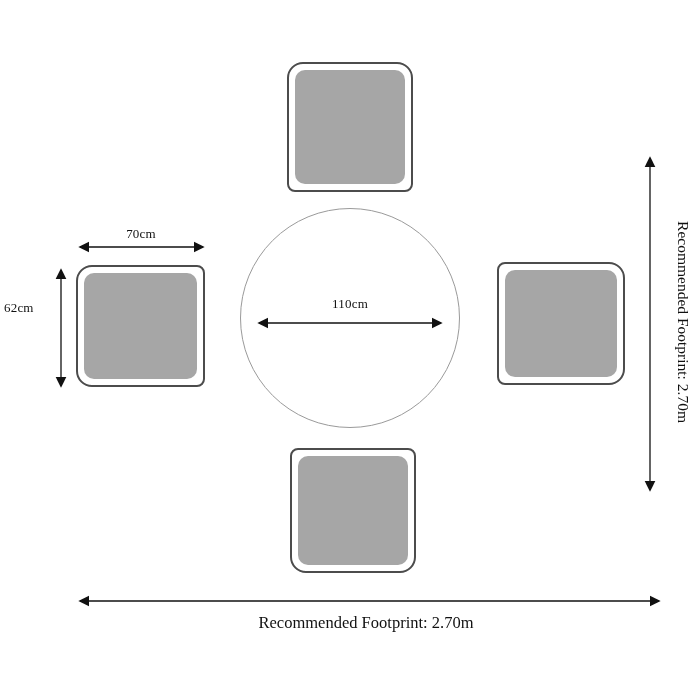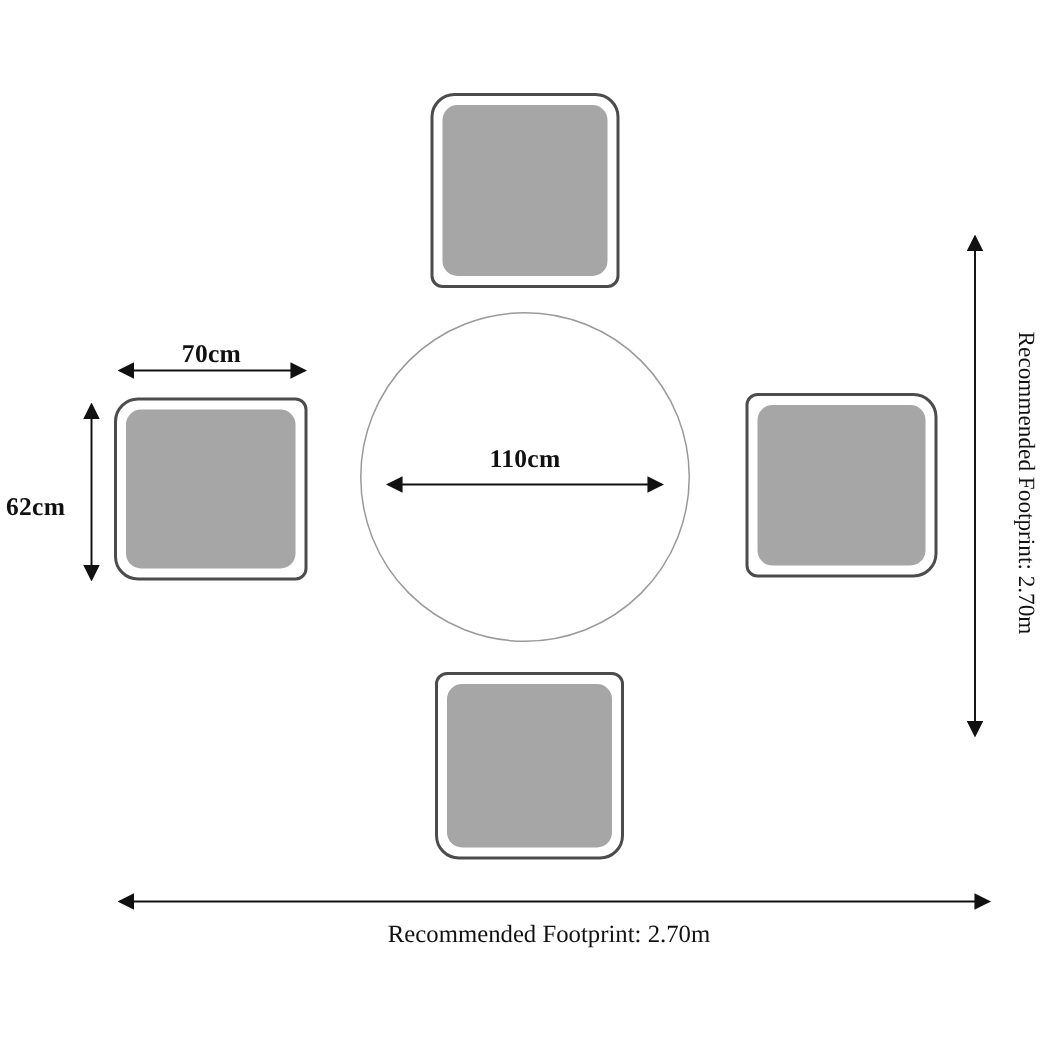--- a/index.html
+++ b/index.html
@@ -49,24 +49,24 @@
     background: var(--chair-fill, #a6a6a6);
     border-radius: 10px;
   }
   .chair-top    { left: 287px; top:  62px; width: 126px; height: 130px; border-radius: 16px 16px 8px 8px; }
   .chair-bottom { left: 290px; top: 448px; width: 126px; height: 125px; border-radius: 8px 8px 16px 16px; }
   .chair-left   { left:  76px; top: 265px; width: 129px; height: 122px; border-radius: 16px 8px 8px 16px; }
   .chair-right  { left: 497px; top: 262px; width: 128px; height: 123px; border-radius: 8px 16px 16px 8px; }
 
   
   .label { position: absolute; z-index: 3; white-space: nowrap; }
-  .dim   { font-size: 17px; font-weight: bold; letter-spacing: 0.2px; }
+  .dim   { font-size: 13px; font-weight: normal; letter-spacing: 0.2px; }
   .diameter-label { left: 350px; top: 296px; transform: translateX(-50%); text-align: right; }
   .width-label    { left: 141px; top: 226px; transform: translateX(-50%); }
-  .depth-label    { left: 4px;   top: 328px; }
+  .depth-label    { left: 4px;   top: 300px; }
   .footprint-right {
     left: 674px; top: 322px;
     transform: translateY(-50%);
     writing-mode: vertical-rl;
     font-size: 15.5px;
   }
   .footprint-bottom {
     left: 366px; top: 613px;
     transform: translateX(-50%);
     font-size: 16.5px;

